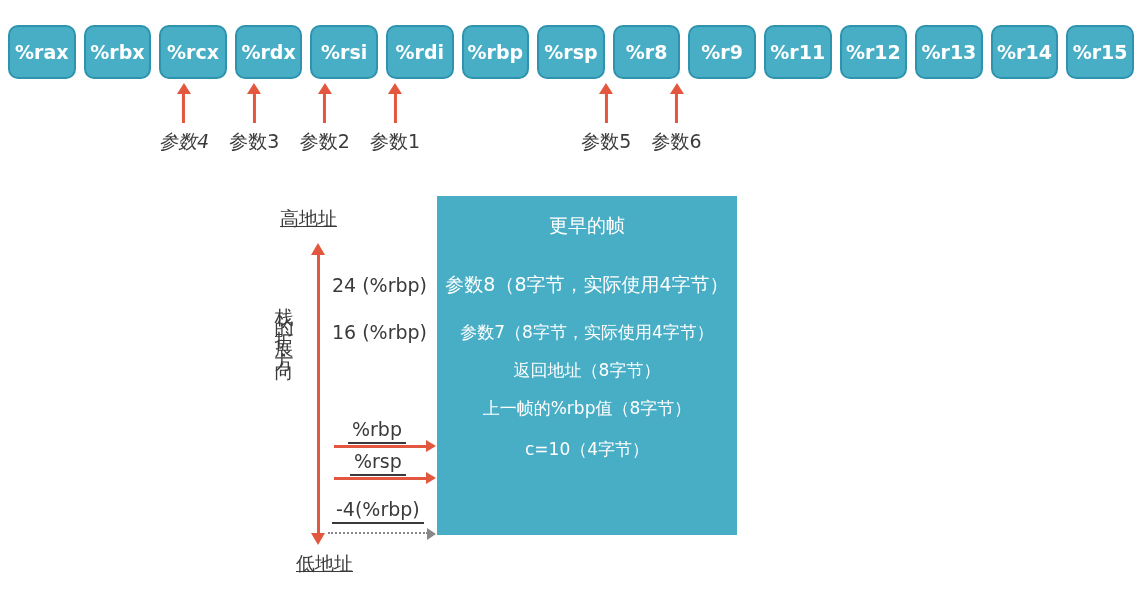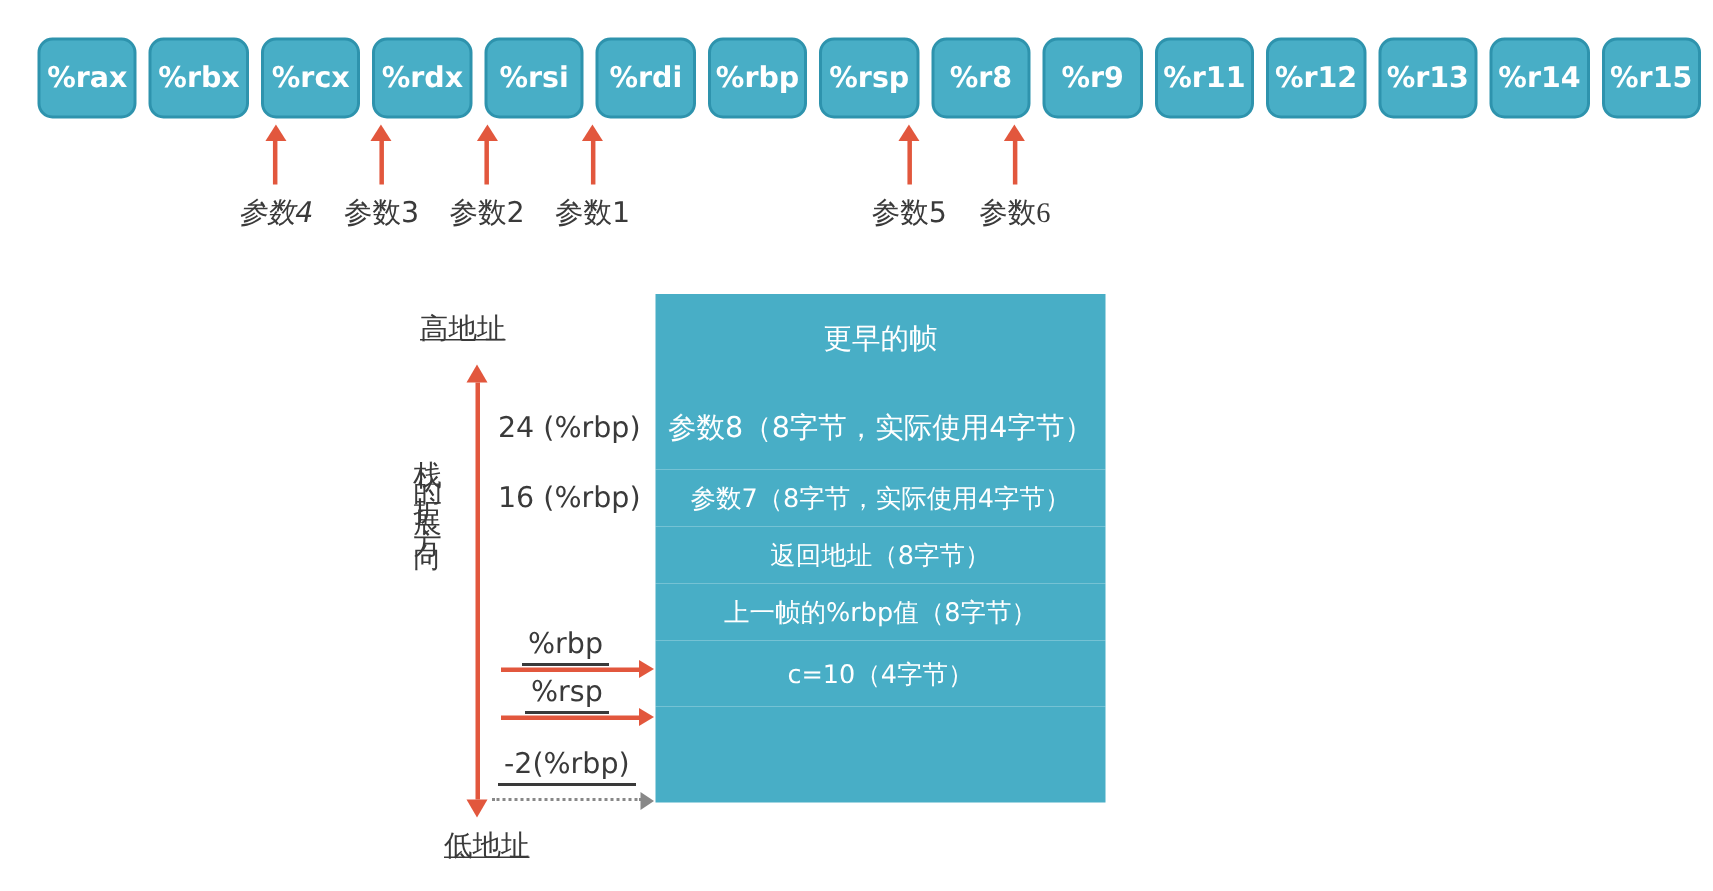--- a/index.html
+++ b/index.html
@@ -7,21 +7,21 @@
     --box-border:#2e93ad;
     --arrow:#e2573d;
     --ink:#3a3a3a;
     --dotted:#888888;
   }
   *{box-sizing:border-box;margin:0;padding:0;}
   body{background:#ffffff;font-family:"DejaVu Sans",sans-serif;}
   .canvas{position:relative;width:1142px;height:594px;background:#ffffff;overflow:hidden;}
 
   
-  .registers-row{position:absolute;left:8px;right:8px;top:25px;height:54px;display:flex;gap:8px;margin-left:17px;}
+  .registers-row{position:absolute;left:8px;right:8px;top:25px;height:54px;display:flex;gap:8px;}
   .reg-box{flex:1;background:var(--box-fill);border:2px solid var(--box-border);border-radius:10px;
     display:flex;align-items:center;justify-content:center;color:#ffffff;font-size:19px;font-weight:bold;
     white-space:nowrap;}
 
   
   .params-layer{position:absolute;left:8px;right:8px;top:83px;height:75px;}
   .param-annotation{position:absolute;top:0;transform:translateX(-50%);display:flex;flex-direction:column;align-items:center;}
   .up-arrow{width:16px;height:40px;display:flex;flex-direction:column;align-items:center;}
   .up-arrow .head{width:0;height:0;border-left:7px solid transparent;border-right:7px solid transparent;border-bottom:11px solid var(--arrow);}
   .up-arrow .shaft{width:3px;height:29px;background:var(--arrow);}
@@ -125,21 +125,21 @@
         </div>
         <div class="param-label">参数1</div>
       </div>
       <div class="param-annotation" style="left: 53.125%;">
         <div class="up-arrow">
           <div class="head"></div>
           <div class="shaft"></div>
         </div>
         <div class="param-label">参数5</div>
       </div>
-      <div class="param-annotation" style="left: 59.375%; font-family: Liberation Serif, serif;">
+      <div class="param-annotation" style="left: 59.375%;">
         <div class="up-arrow">
           <div class="head"></div>
           <div class="shaft"></div>
         </div>
         <div class="param-label">参数6</div>
       </div>
     </div>
 
   <div class="stack-column">
       <div class="stack-row">更早的帧</div>
@@ -167,19 +167,19 @@
     <div class="shaft"></div>
       <div class="head"></div>
   </div>
 
   <div class="ptr-label rsp-label">%rsp</div>
   <div class="right-arrow rsp-arrow">
     <div class="shaft"></div>
       <div class="head"></div>
   </div>
 
-  <div class="ptr-label offset-label">-2(%rbp)</div>
+  <div class="ptr-label offset-label">-4(%rbp)</div>
   <div class="dotted-arrow">
     <div class="shaft"></div>
       <div class="head"></div>
   </div>
 
 </div>
 
 </body></html>

